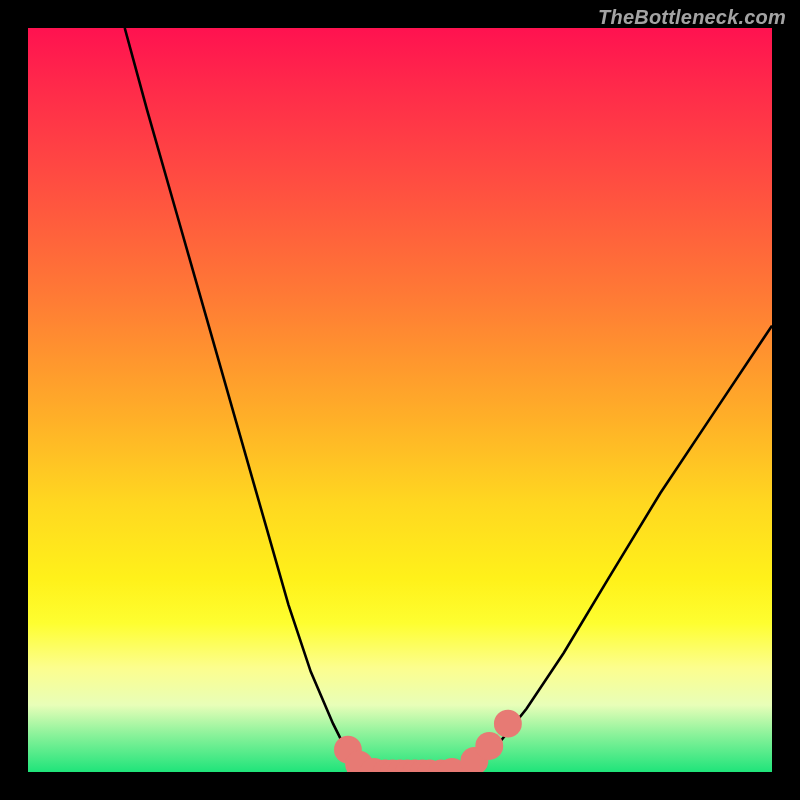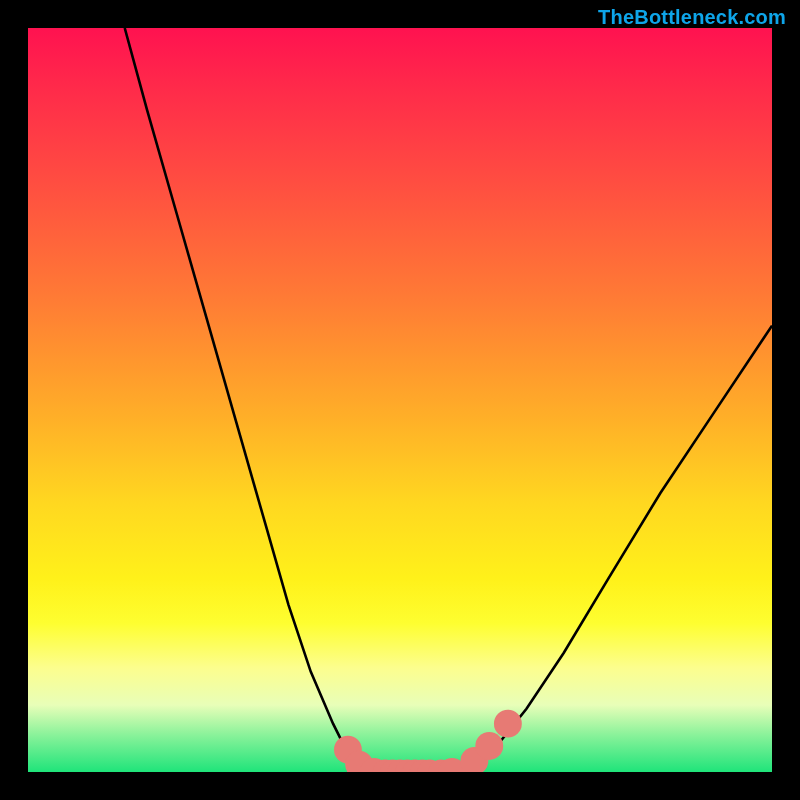--- a/index.html
+++ b/index.html
@@ -45,22 +45,23 @@
     width: 744px;
     height: 744px;
   }
   .watermark {
     position: absolute;
     top: 6px;
     right: 14px;
     font-family: Arial, Helvetica, sans-serif;
     font-size: 20px;
     font-weight: 600;
-    color: #0ea5e9;
+    color: #a3a3a3;
     letter-spacing: 0.2px;
+    font-style: italic;
   }
 </style>
 </head>
 <body>
 
 <div class="frame">
   <div class="plot">
     <svg viewBox="0 0 744 744">
       <path id="curve-path" fill="none" stroke="#000000" stroke-width="2.6" d="M 96.72 0.00 L 119.04 81.84 L 148.80 186.00 L 178.56 290.16 L 208.32 394.32 L 238.08 498.48 L 260.40 576.60 L 282.72 643.56 L 305.04 695.64 L 319.92 725.40 L 331.08 738.05 L 342.24 744.00 L 342.24 744.00 L 357.12 744.00 L 372.00 744.00 L 386.88 744.00 L 401.76 744.00 L 416.64 744.00 L 431.52 744.00 L 431.52 744.00 L 446.40 736.56 L 468.72 717.96 L 498.48 680.76 L 535.68 624.96 L 580.32 550.56 L 632.40 465.00 L 684.48 386.88 L 744.00 297.60"></path>
       <g id="markers">

